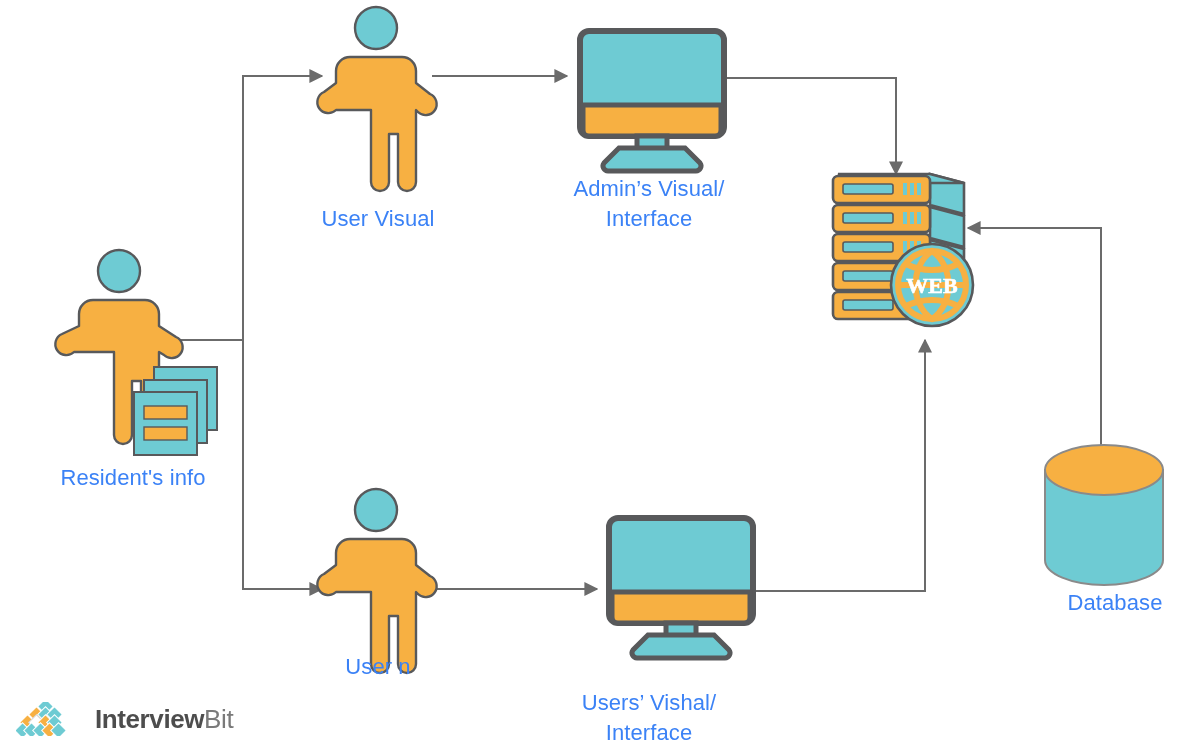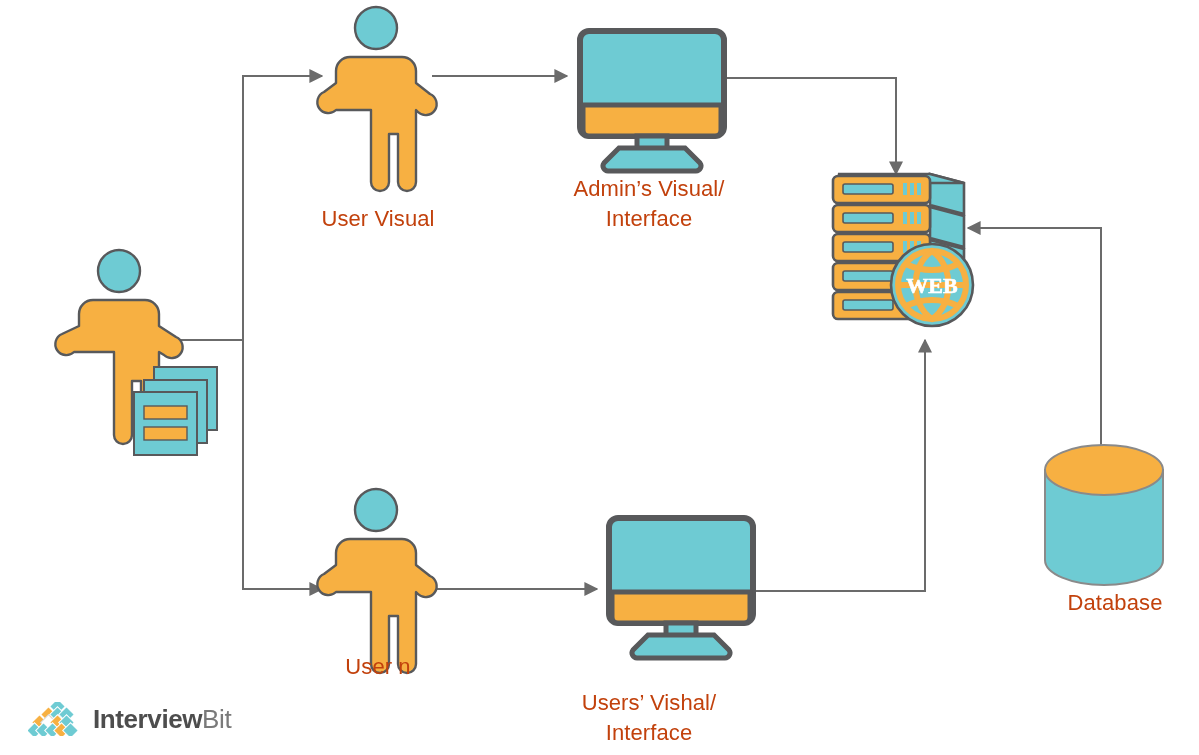--- a/index.html
+++ b/index.html
@@ -21,42 +21,42 @@
   svg.canvas {
     position: absolute;
     top: 0;
     left: 0;
     width: 1199px;
     height: 755px;
     display: block;
   }
   .node-label {
     position: absolute;
-    color: #c2410c;
+    color: #3b82f6;
     font-size: 22px;
     line-height: 30px;
     text-align: center;
     white-space: pre-line;
     letter-spacing: 0.1px;
   }
   #label-resident    { left: 8px;   top: 463px; width: 250px; }
   #label-user-admin  { left: 278px; top: 204px; width: 200px; }
   #label-user-n      { left: 278px; top: 652px; width: 200px; }
   #label-admin-ui    { left: 529px; top: 174px; width: 240px; }
   #label-users-ui    { left: 529px; top: 666px; width: 240px; margin-top: 22px; }
   #label-web-server  { left: 902px; top: 353px; width: 230px; }
   #label-database    { left: 995px; top: 588px; width: 240px; }
 
   #brand {
     position: absolute;
-    left: 28px;
+    left: 16px;
     top: 702px;
     display: flex;
     align-items: center;
-    gap: 11px;
+    gap: 25px;
   }
   #brand-wordmark {
     font-size: 26px;
     font-weight: bold;
     color: #4d4d4d;
     letter-spacing: -0.4px;
   }
   #brand-wordmark .bit {
     font-weight: normal;
     color: #7a7a7a;
@@ -250,20 +250,21 @@
     </g>
 
     <g>
       <g stroke="#8a8a8a" stroke-width="2">
         <path d="M 1045 470 L 1045 560 A 59 25 0 0 0 1163 560 L 1163 470 Z" fill="#6ecbd3"></path>
         <ellipse cx="1104" cy="470" rx="59" ry="25" fill="#f7b042"></ellipse>
       </g>
     </g>
   </svg>
 
+  <div class="node-label" id="label-resident">Resident's info</div>
   <div class="node-label" id="label-user-admin">User Visual</div>
   <div class="node-label" id="label-user-n">User n</div>
   <div class="node-label" id="label-admin-ui">Admin’s Visual/
 Interface</div>
   <div class="node-label" id="label-users-ui">Users’ Vishal/
 Interface</div>
   <div class="node-label" id="label-database">Database</div>
 
   <div id="brand">
     <svg width="54" height="34" viewBox="0 0 54 34">

